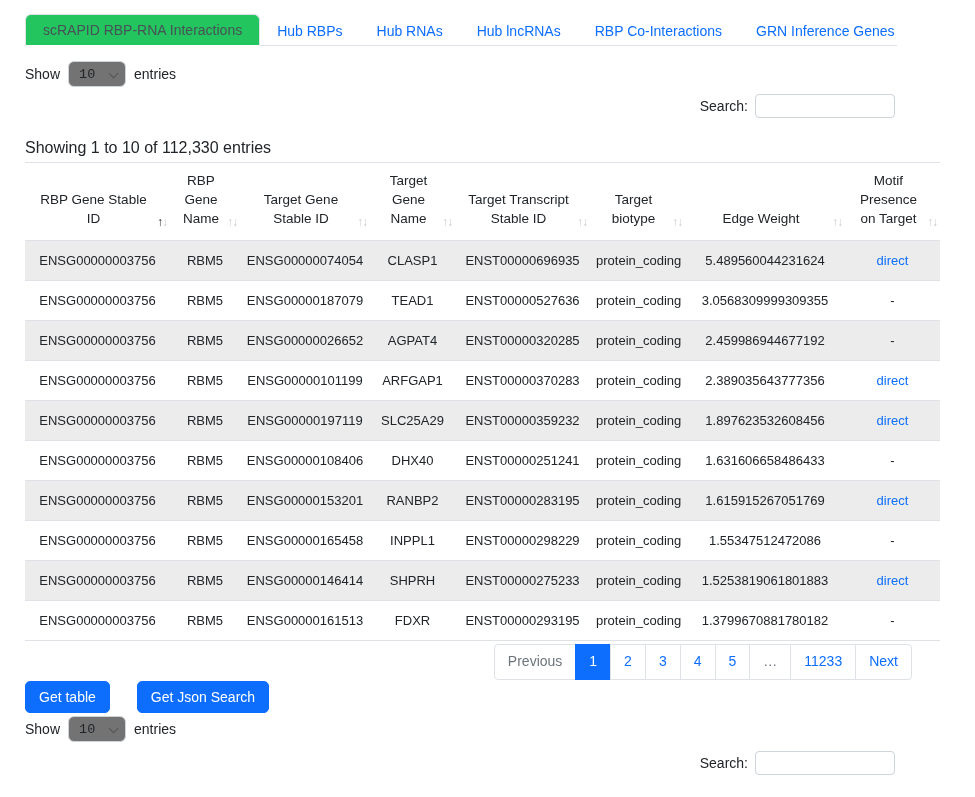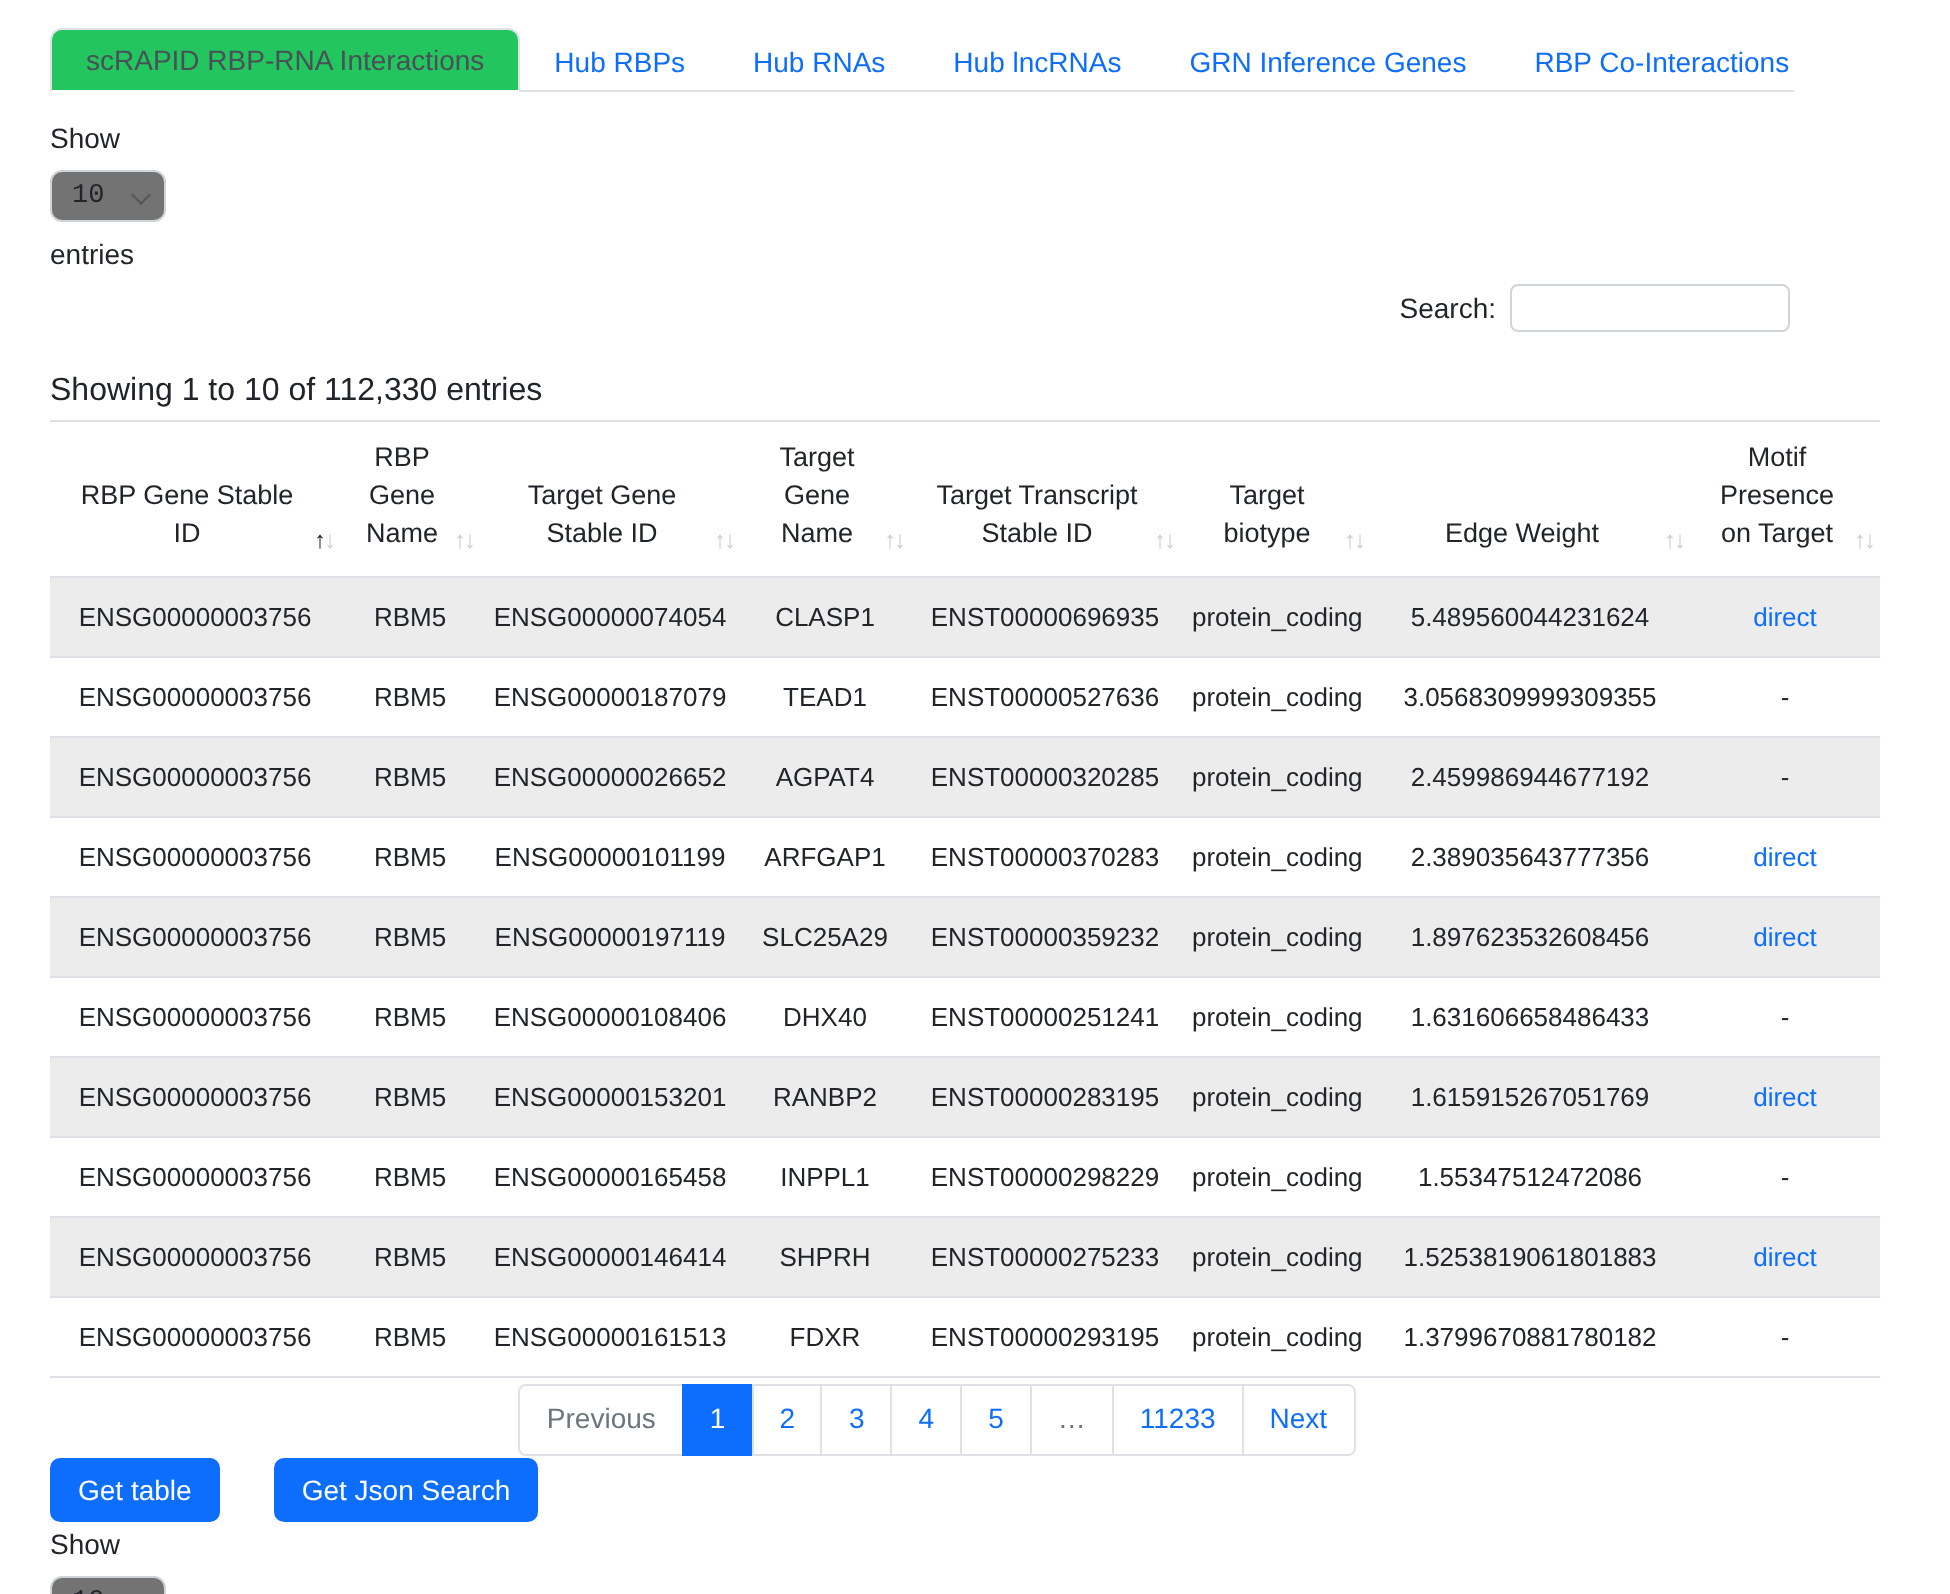--- a/index.html
+++ b/index.html
@@ -17,21 +17,21 @@
 
   
   .tab-bar{display:flex;align-items:flex-end;border-bottom:1px solid var(--border);width:872px;}
   .tab{padding:7px 17px;color:var(--accent);cursor:pointer;margin-bottom:-1px;white-space:nowrap;}
   .tab.active{
     color:#495057;background:#22c55e;border:1px solid var(--border);border-bottom:1px solid #fff;
     border-radius:6px 6px 0 0;
   }
 
   
-  .controls-row{margin-top:15px;display:flex;align-items:flex-start;gap:8px;flex-direction:column;}
+  .controls-row{margin-top:15px;display:flex;align-items:center;gap:8px;}
   .select-wrap{position:relative;display:inline-block;}
   .page-length{
     -webkit-appearance:none;appearance:none;border:1px solid #cfd4d9;border-radius:6px;
     background:#737373;font-family:Liberation Mono, monospace;font-size:13.5px;color:var(--text);
     padding:4px 26px 4px 10px;min-width:58px;height:26px;
   }
   .select-chevron{
     position:absolute;right:9px;top:9px;width:7px;height:7px;pointer-events:none;
     border-left:1.6px solid #555;border-bottom:1.6px solid #555;transform:rotate(-45deg);
   }
@@ -56,21 +56,21 @@
   .sort-icons .up,.sort-icons .down{color:var(--sort-inactive);}
   .sort-icons .up.active,.sort-icons .down.active{color:var(--text);}
   .data-table tbody td{
     border-bottom:1px solid var(--border);text-align:center;font-size:13px;
     padding:11px 6px;line-height:17px;overflow:hidden;white-space:nowrap;
   }
   .data-table tbody tr.odd{background:var(--stripe);}
   a.cell-link{color:var(--accent);text-decoration:none;cursor:pointer;}
 
   
-  .pagination-row{display:flex;justify-content:center;margin-top:3px;padding-right:28px;}
+  .pagination-row{display:flex;justify-content:flex-end;margin-top:3px;padding-right:28px;}
   .pagination{display:flex;}
   .page-item{
     border:1px solid var(--border);margin-left:-1px;padding:7px 13px;font-size:14px;
     color:var(--accent);background:#fff;cursor:pointer;line-height:1.4;
   }
   .page-item:first-child{border-radius:4px 0 0 4px;margin-left:0;}
   .page-item:last-child{border-radius:0 4px 4px 0;}
   .page-item.disabled{color:var(--muted);cursor:default;}
   .page-item.active{background:var(--accent);border-color:var(--accent);color:#fff;}
 
@@ -86,22 +86,22 @@
 </head>
 <body>
 
 <div class="page">
 
   <div class="tab-bar">
       <div class="tab active">scRAPID RBP-RNA Interactions</div>
       <div class="tab">Hub RBPs</div>
       <div class="tab">Hub RNAs</div>
       <div class="tab">Hub lncRNAs</div>
+      <div class="tab">RBP Co-Interactions</div>
       <div class="tab">GRN Inference Genes</div>
-      <div class="tab">RBP Co-Interactions</div>
     </div>
 
   <div class="controls-row top">
     <span>Show</span>
     <span class="select-wrap">
       <select class="page-length">
         <option>10</option>
       </select>
       <span class="select-chevron"></span>
     </span>

